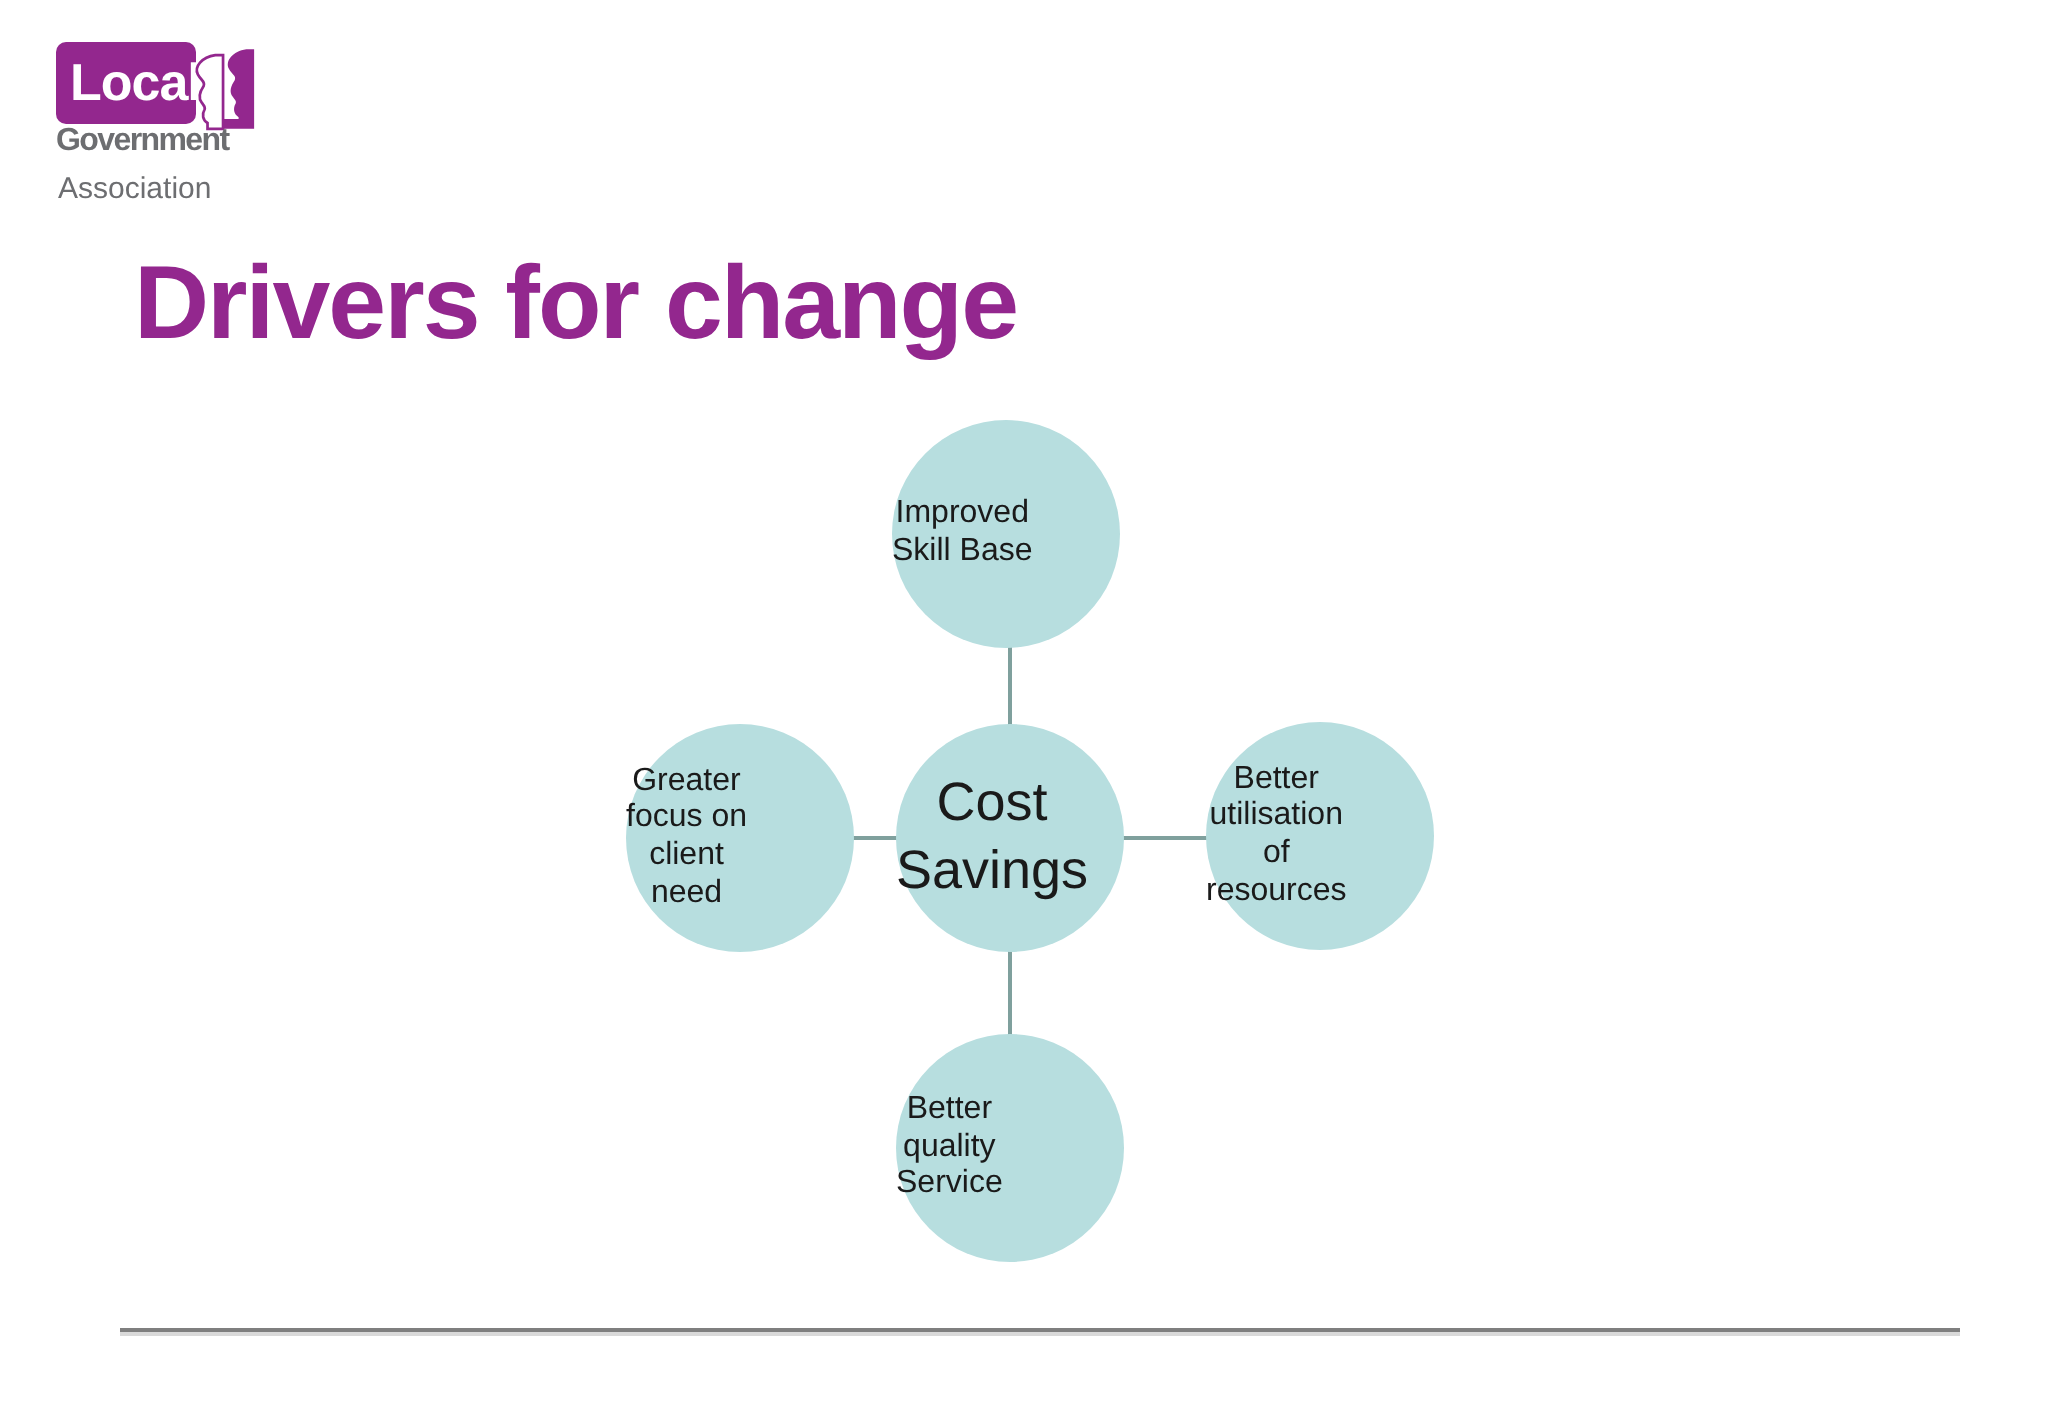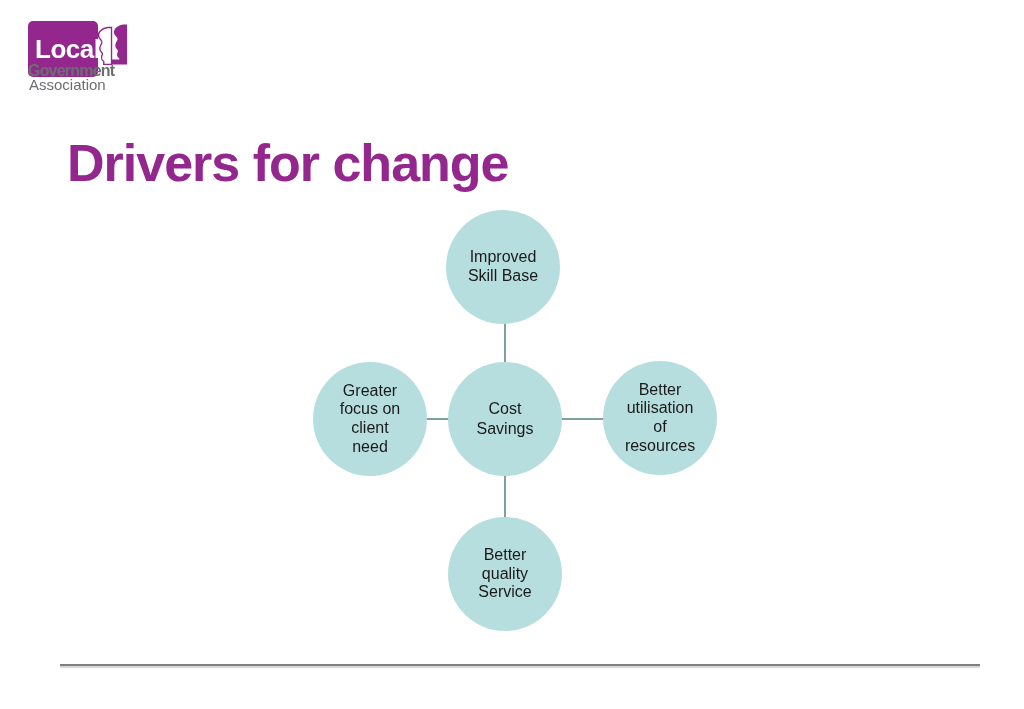--- a/index.html
+++ b/index.html
@@ -4,58 +4,58 @@
 <style>
   html,body { margin:0; padding:0; background:#ffffff; }
   .slide {
     position:relative; width:1024px; height:709px; background:#ffffff;
     font-family:"Liberation Sans", sans-serif; overflow:hidden;
   }
 
   
   .logo { position:absolute; left:28px; top:20px; width:180px; height:90px; }
   .logo-block {
-    position:absolute; left:0; top:1px; width:70px; height:56px;
+    position:absolute; left:0; top:1px; width:70px; height:41px;
     background:var(--brand_purple,#93278e); border-radius:5px;
     display:flex; align-items:center;
   }
   .logo-local {
     color:#ffffff; font-weight:bold; font-size:26px;
     padding-left:7px; letter-spacing:-0.5px;
   }
   .faces { position:absolute; left:68px; top:4px; }
   .logo-gov {
     position:absolute; left:0; top:42px; font-size:16px; font-weight:bold;
     color:var(--logo_gray,#6d6e71); letter-spacing:-0.8px; white-space:nowrap;
   }
   .logo-assoc {
-    position:absolute; left:1px; top:56px; font-size:15px;
+    position:absolute; left:1px; top:66px; font-size:15px;
     color:var(--logo_gray,#6d6e71); white-space:nowrap;
   }
 
   
   .title {
-    position:absolute; left:67px; top:133px; margin:0;
+    position:absolute; left:67px; top:122px; margin:0;
     font-size:52px; font-weight:bold; letter-spacing:-1px;
     color:var(--brand_purple,#93278e); white-space:nowrap;
   }
 
   
   .connector { position:absolute; background:var(--connector_teal,#7fa09d); z-index:1; }
   .connector.v { left:504px; top:267px; width:2px; height:307px; }
   .connector.h { left:352px; top:418px; width:308px; height:2px; }
 
   .node {
     position:absolute; width:114px; height:114px; border-radius:50%;
     background:var(--circle_fill,#b7dedf);
-    display:flex; align-items:center; justify-content:center;
+    display:flex; align-items:center; justify-content:flex-start;
     text-align:center; color:var(--node_text,#1a1a1a); z-index:2;
   }
   .node span { white-space:pre-line; font-size:16px; line-height:1.17; }
-  .node.center span { font-size:16px; line-height:1.25; }
+  .node.center span { font-size:27px; line-height:1.25; }
 
   .node.center { left:448px; top:362px; }
   .node.top    { left:446px; top:210px; }
   .node.left   { left:313px; top:362px; }
   .node.right  { left:603px; top:361px; }
   .node.bottom { left:448px; top:517px; }
 
   
   .divider {
     position:absolute; left:60px; top:664px; width:920px; height:2px;

